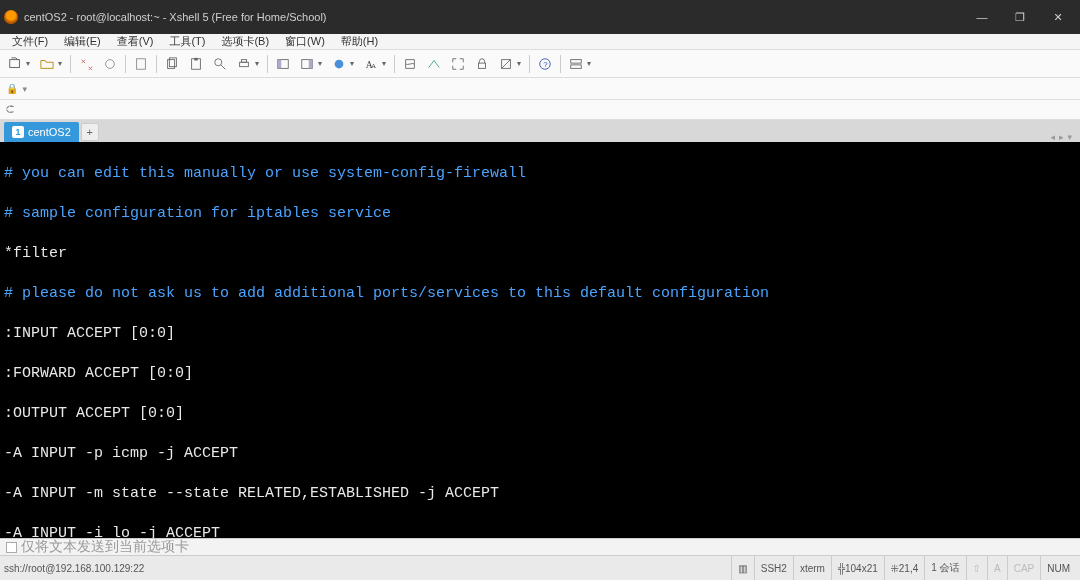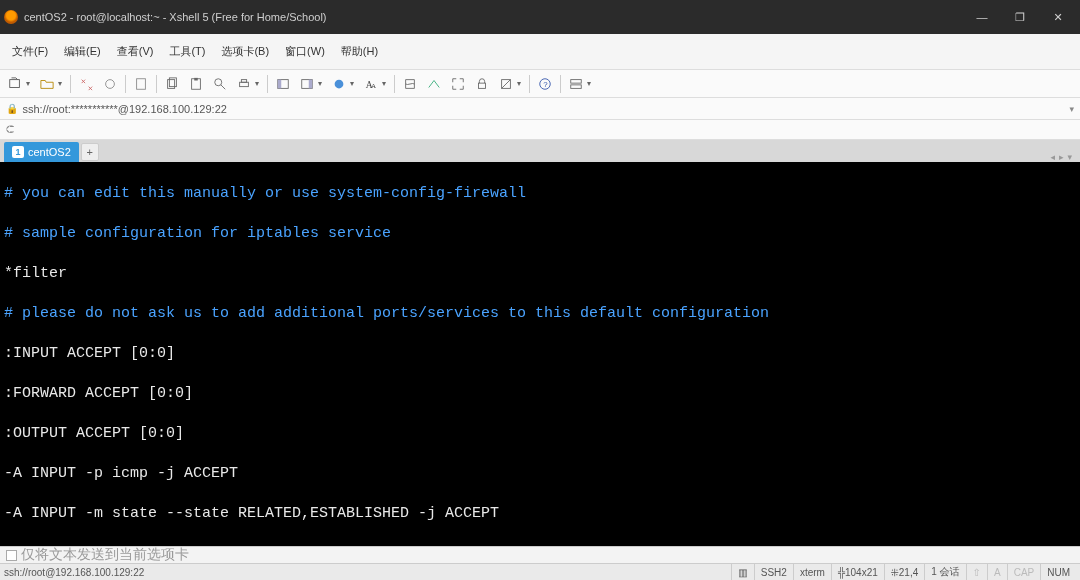--- a/index.html
+++ b/index.html
@@ -32,21 +32,21 @@
     .titlebar-title { flex: 1; }
     .title-btns { display: flex; gap: 2px; }
     .title-btn {
       width: 36px; height: 20px;
       display: flex; align-items: center; justify-content: center;
       color: #cfcfcf; font-size: 11px;
       cursor: default;
     }
     
     .menubar {
-      height: 36px;
+      height: 16px;
       background: #f5f5f5;
       display: flex;
       align-items: center;
       padding: 0 4px;
       border-bottom: 1px solid #ddd;
       font-size: 11px;
       color: #333;
     }
     .menubar span { padding: 2px 8px; cursor: default; }
     
@@ -177,21 +177,21 @@
       color: #999;
       gap: 4px;
     }
     .compose-check {
       width: 11px; height: 11px;
       border: 1px solid #aaa;
       background: #fff;
     }
     
     .statusbar {
-      height: 17px;
+      height: 25px;
       background: #eaeaea;
       border-top: 1px solid #ccc;
       display: flex;
       align-items: center;
       font-size: 10px;
       color: #555;
       padding: 0 4px;
     }
     .status-left { flex: 1; }
     .status-cell {
@@ -351,21 +351,20 @@
       <svg viewBox="0 0 16 16">
         <rect x="2" y="3" width="12" height="4" fill="none" stroke="#666"></rect>
         <rect x="2" y="9" width="12" height="4" fill="none" stroke="#666"></rect>
       </svg>
     </div>
   <div class="tool-dd">▾</div>
 </div>
 
 <div class="addrbar">
   <span class="lock-icon">🔒</span>
-  <span class="addr-text">ssh://root:***********@192.168.100.129:22</span>
   <span class="addr-dd">▾</span>
 </div>
 
 <div class="hintbar">
   <span style="color:#888;">⮈</span>
 </div>
 
 <div class="tabbar">
   <div class="tab">
     <span class="tab-num">1</span>

